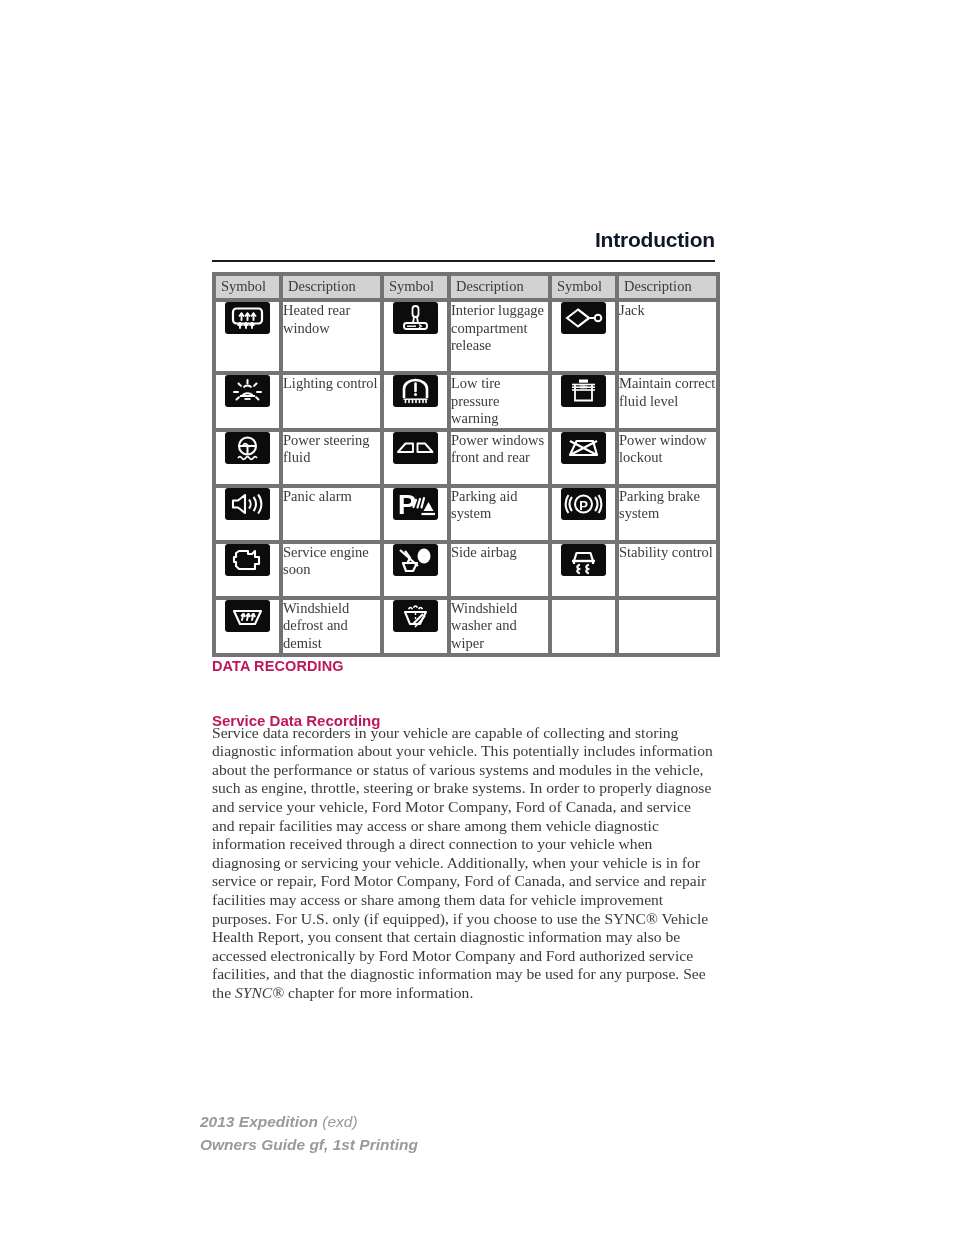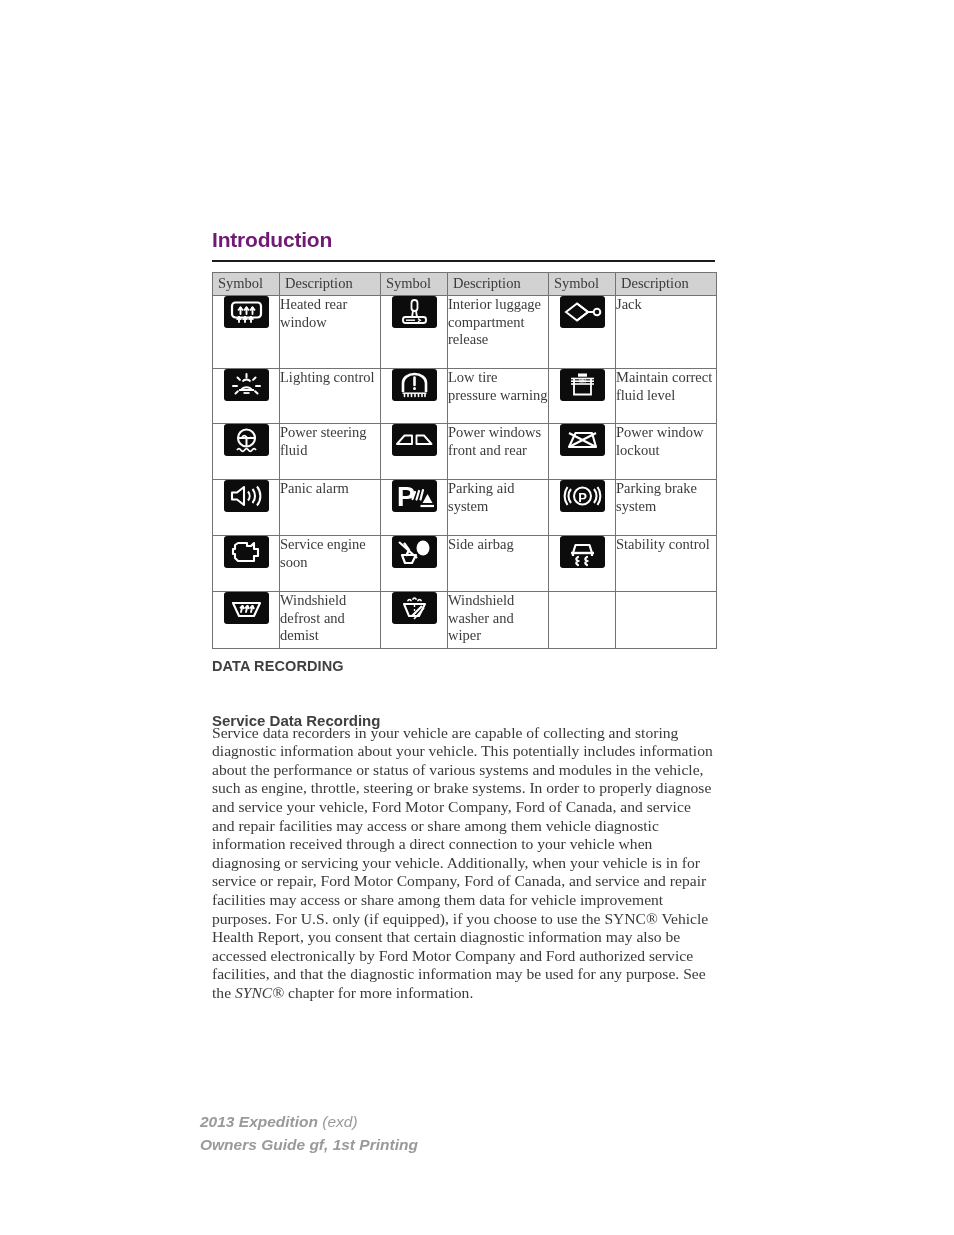--- a/index.html
+++ b/index.html
@@ -31,26 +31,26 @@
     width: 503px;
     height: 34px;
     border-bottom: 2px solid #1b1b1b;
     box-sizing: border-box;
   }
   .header-title {
     position: absolute;
     left: 0;
     top: 0;
     width: 503px;
-    text-align: left;
+    text-align: right;
     font-family: "Liberation Sans", sans-serif;
     font-weight: bold;
     font-size: 21px;
     letter-spacing: -0.2px;
-    color: #701a75;
+    color: #0f172a;
   }
   .header-pageno {
     position: absolute;
     right: 0;
     top: 0;
     font-family: "Liberation Sans", sans-serif;
     font-weight: bold;
     font-size: 21px;
     color: #1b1b1b;
     margin-top: 44px;
@@ -61,21 +61,21 @@
     position: absolute;
     left: 212px;
     top: 272px;
     width: 503px;
     border-collapse: collapse;
     table-layout: fixed;
     font-size: 14.5px;
     color: #3b3b3b;
   }
   .symbol-table td, .symbol-table th {
-    border: 1px solid #737373;
+    border: 4px solid #737373;
     padding: 0;
     vertical-align: top;
     box-sizing: border-box;
   }
   .symbol-table thead th {
     background: #d2d2d2;
     font-weight: normal;
     text-align: left;
     padding: 2px 5px 3px 5px;
     font-size: 14.5px;
@@ -109,21 +109,21 @@
     vertical-align: top;
   }
   .tile svg { position: absolute; left: 0; top: 0; }
 
   
   .sec-head {
     position: absolute;
     left: 212px;
     font-family: "Liberation Sans", sans-serif;
     font-weight: bold;
-    color: #404040;
+    color: #be185d;
   }
   #data-recording-heading {
     top: 658px;
     font-size: 14.5px;
     letter-spacing: 0.1px;
   }
   #service-data-heading {
     top: 687px;
     font-size: 15px;
     margin-top: 25px;

